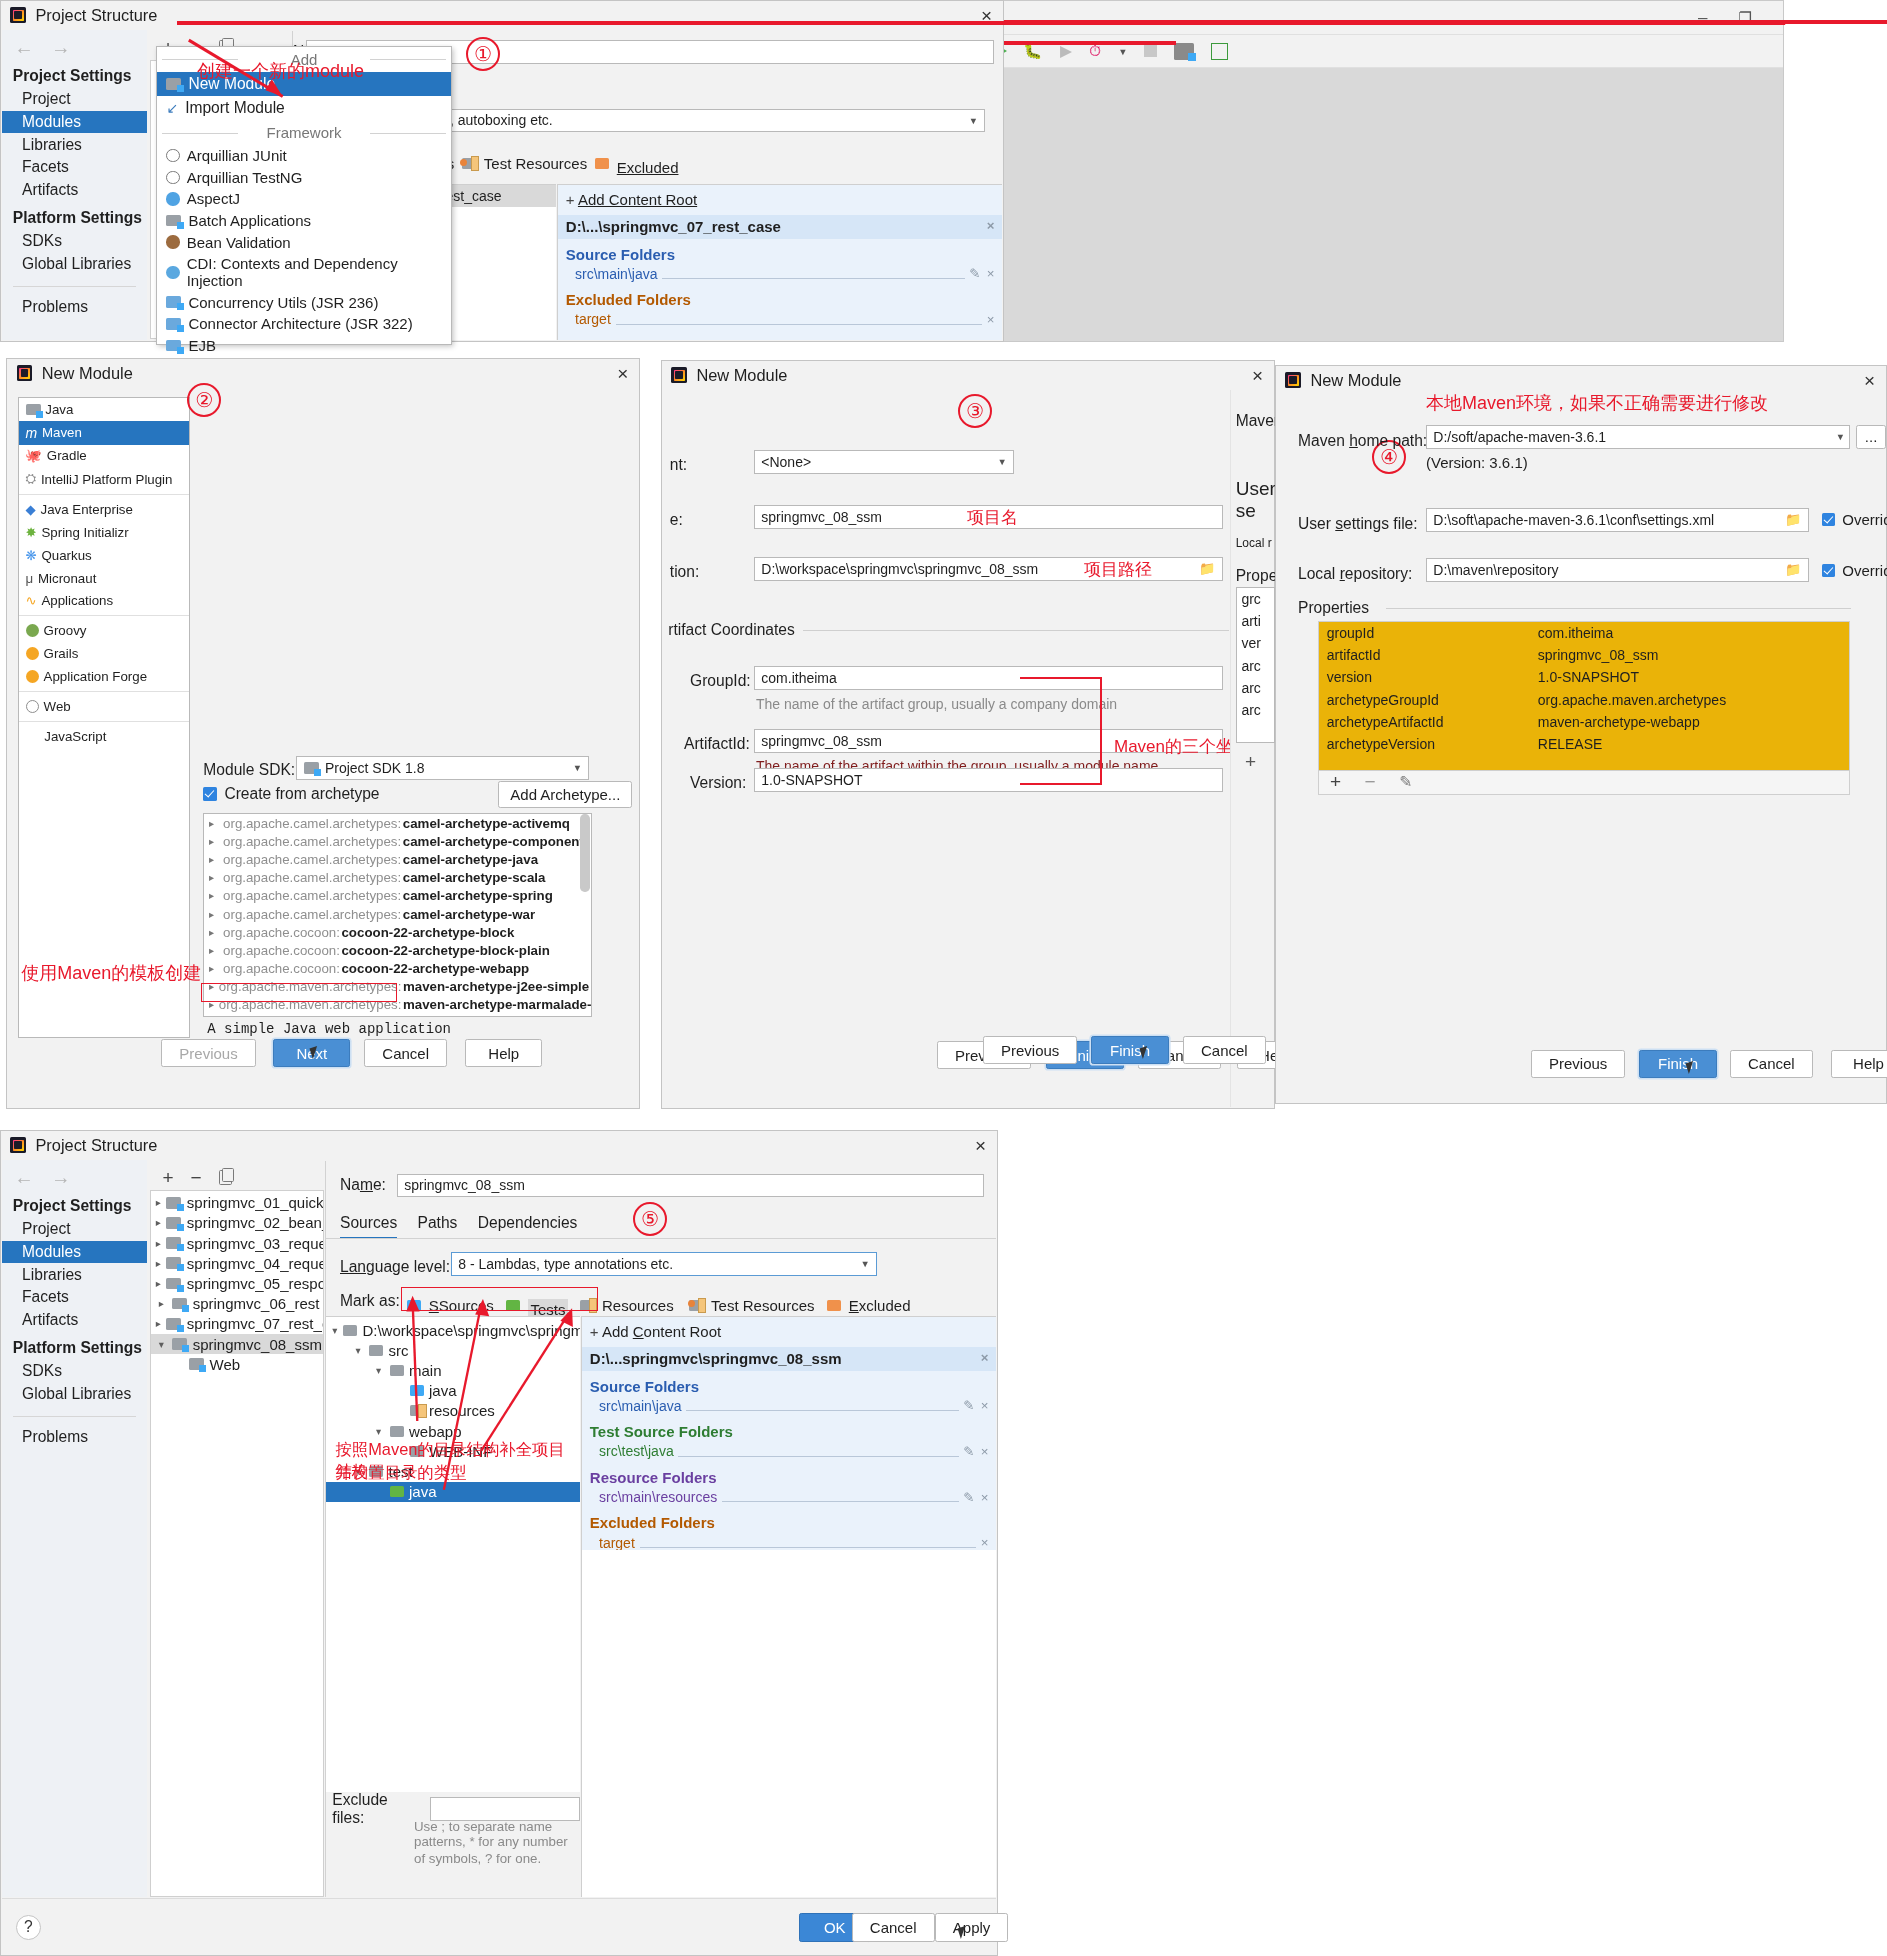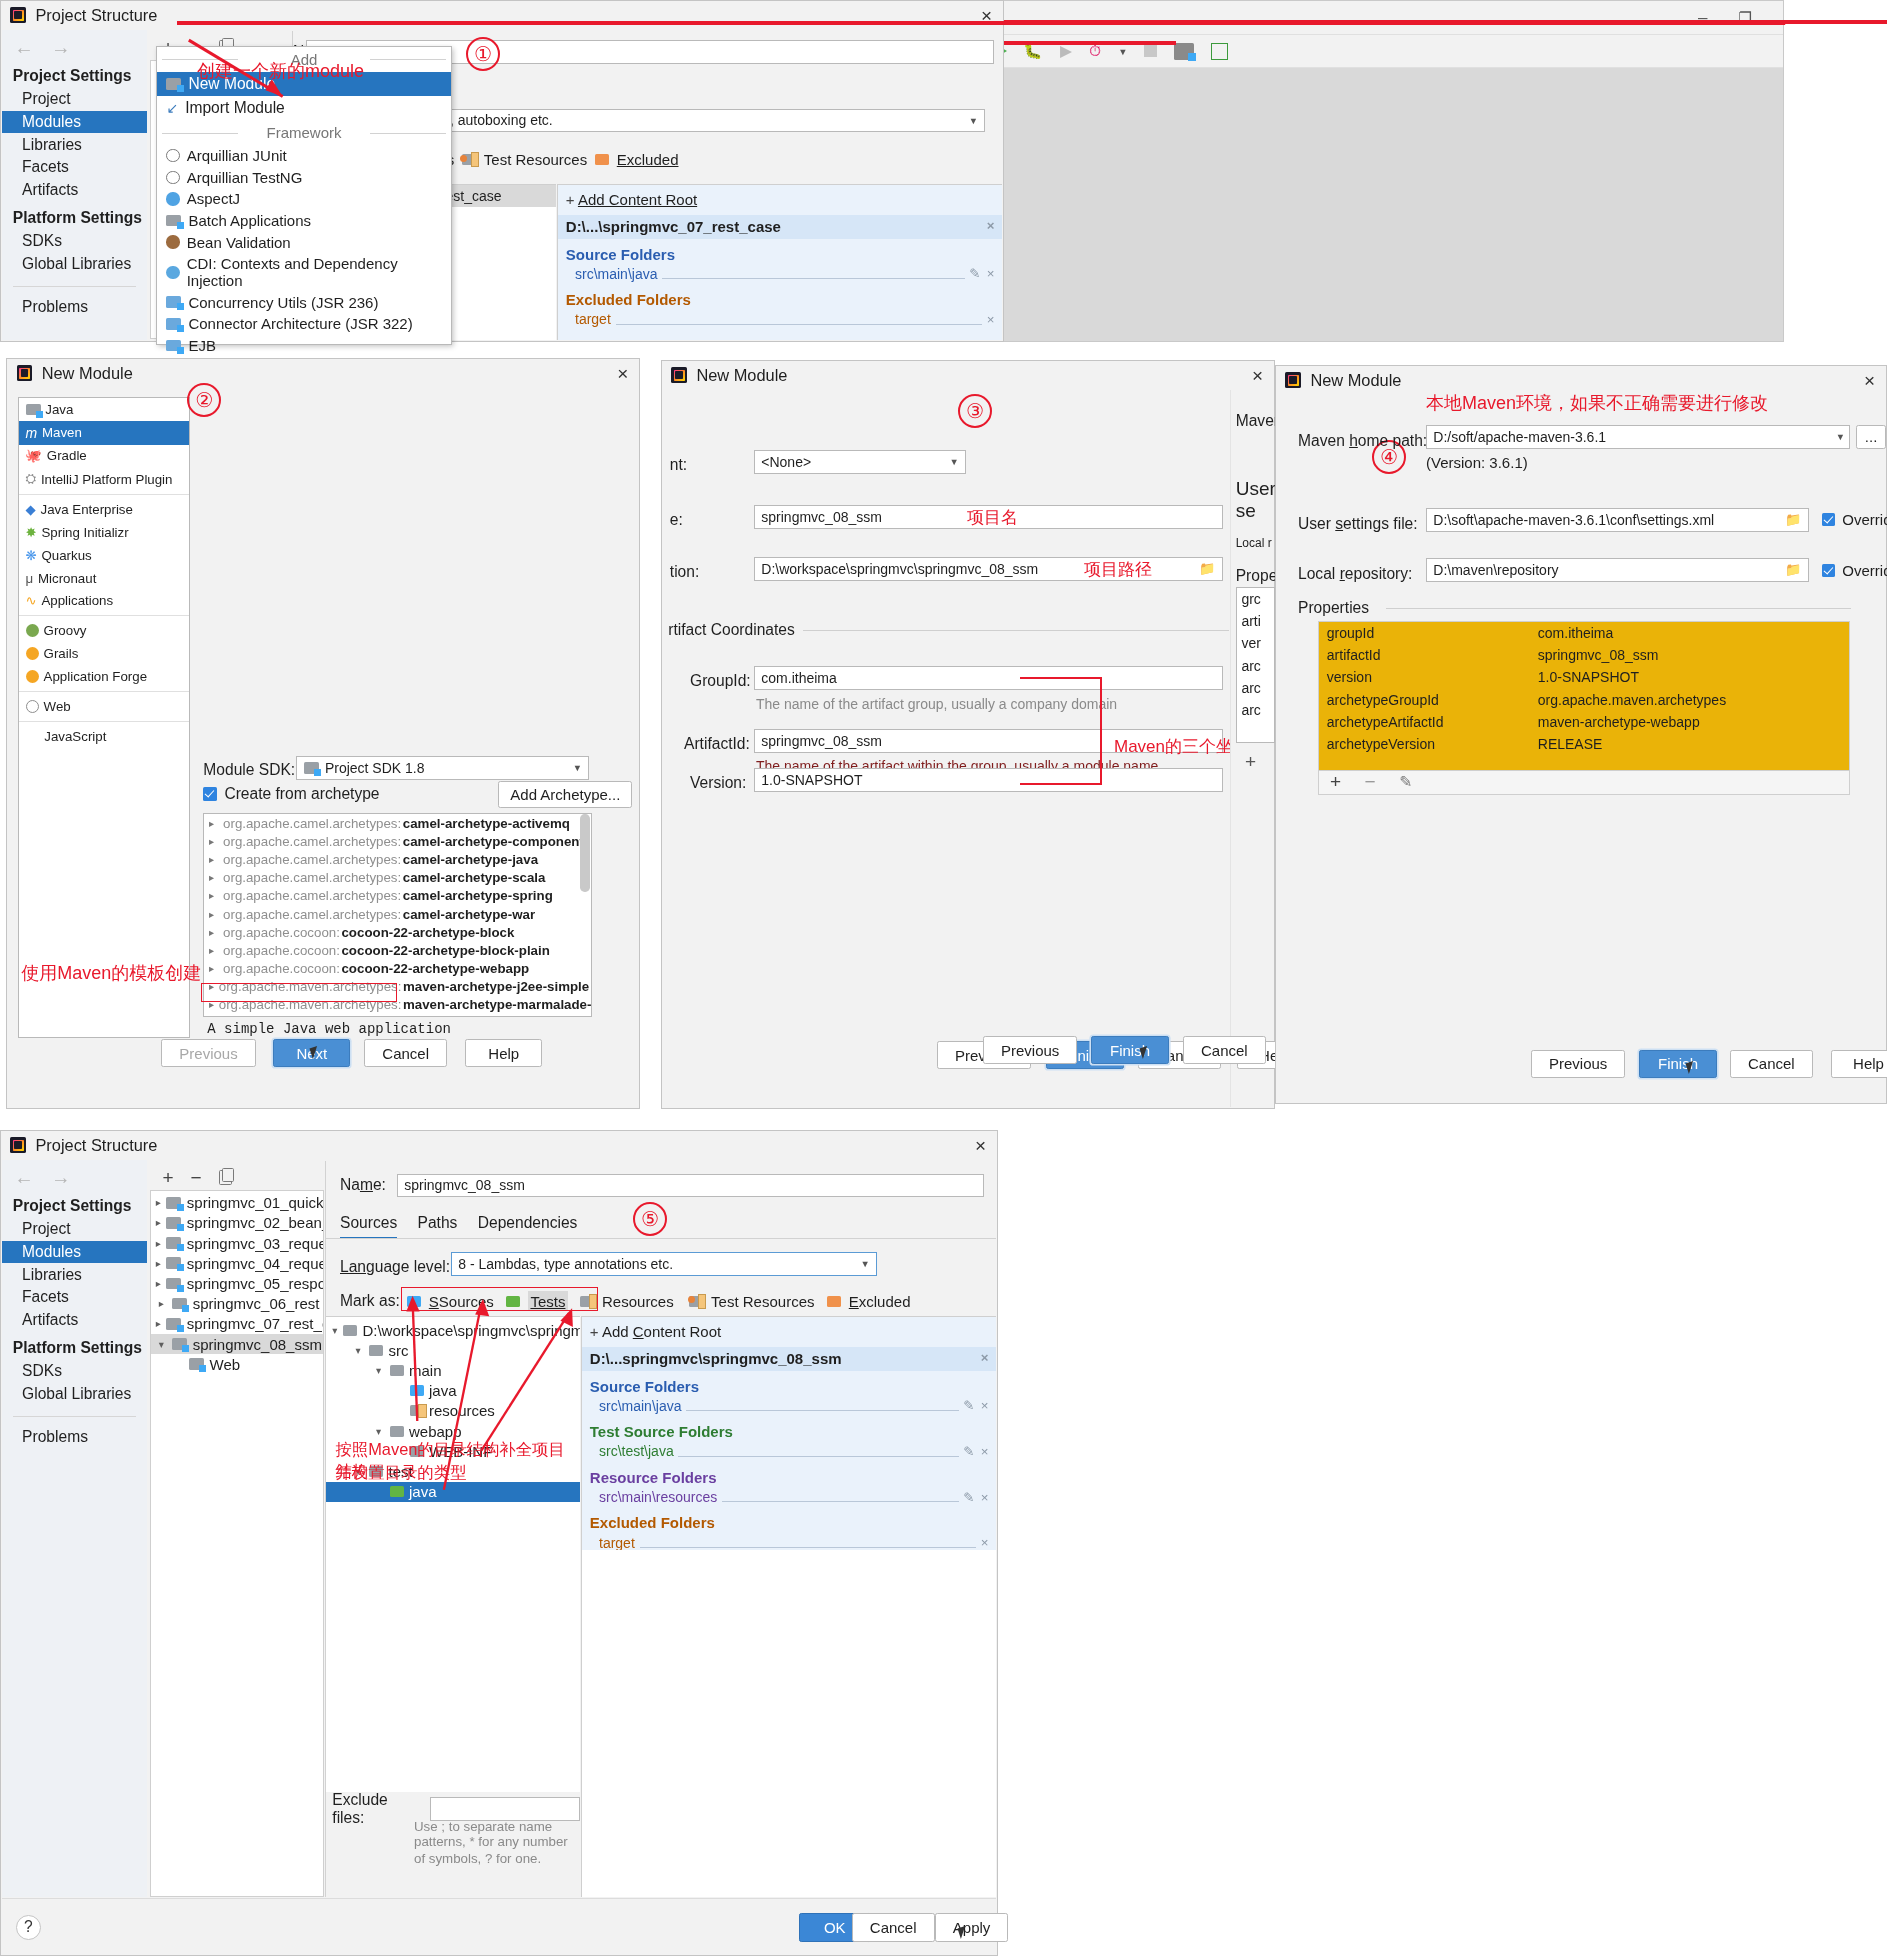--- a/index.html
+++ b/index.html
@@ -64,21 +64,21 @@
   .lb-item { font-size:13.3px; padding:1.6px 4.7px; display:flex; align-items:center; gap:4.7px; white-space:nowrap; }
   .lb-item.sel { background:#2675bf; color:#fff; }
   .chev { color:#777; font-size:10.2px; width:9.4px; display:inline-block;}
   .grp { color:#8f8f8f; }
   .art { color:#1f1f1f; font-weight:bold; }
 
   .btn { background:#fff; border:0.8px solid #b9b9b9; border-radius:2.3px; font-size:15px; padding:4.7px 17px; color:#1f1f1f;}
   .btn.primary { background:#4a8fd4; border:0.8px solid #3c7cbd; color:#fff; box-shadow:0 0 0 1.6px #cde0f3; }
   .btn.okblue { background:#3b87d6; border:0.8px solid #2f72b8; color:#fff;margin-left:28px; }
   .btn.disabled { color:#a8a8a8; }
-  .u { text-decoration:underline; }
+  .u { text-decoration:underline;margin-top:8px; }
 
   .chk { width:13.3px;height:13.3px;background:#2f84e0;border-radius:1.6px;display:inline-block;position:relative;flex:none;}
   .chk::after{content:"";position:absolute;left:3.9px;top:0.8px;width:3.9px;height:7.8px;border:solid #fff;border-width:0 1.6px 1.6px 0;transform:rotate(42deg);}
 
   .proptable { background:#eab308; border:0.8px solid #cfcfcf; }
   .proprow { display:flex; font-size:14px; padding:3.1px 0 3.1px 7.8px; }
   .proprow .k { width:211px; }
 
   .tree-row { font-size:15px; padding:1.6px 0; display:flex; align-items:center; gap:5.5px; white-space:nowrap;}
   .tree-row.sel-blue { background:#2675bf; color:#fff; }
@@ -460,21 +460,21 @@
 <div class="panel" style="left:661px;top:360px;width:614px;height:749px;">
   <div class="titlebar">
     <span class="ij-logo"></span>
     <span class="tb-title">New Module</span>
     <span class="close-x">×</span>
   </div>
 
   <div class="circnum" style="left:296px;top:33px;">③</div>
 
   <div style="position:absolute;left:7.8px;top:95px;font-size:15.6px;">nt:</div>
-  <div class="combo" style="position:absolute;left:92px;top:89px;width:212px;">
+  <div class="combo" style="position:absolute;left:92px;top:89px;width:260px;">
     <span>&lt;None&gt;</span>
     <span class="caret">▼</span>
   </div>
 
   <div style="position:absolute;left:7.8px;top:150px;font-size:15.6px;">e:</div>
   <div class="field" style="position:absolute;left:92px;top:144px;width:469px;">
     <span>springmvc_08_ssm</span>
   </div>
   <div class="redtext" style="position:absolute;left:305px;top:145px;font-size:17px;">项目名</div>
 

